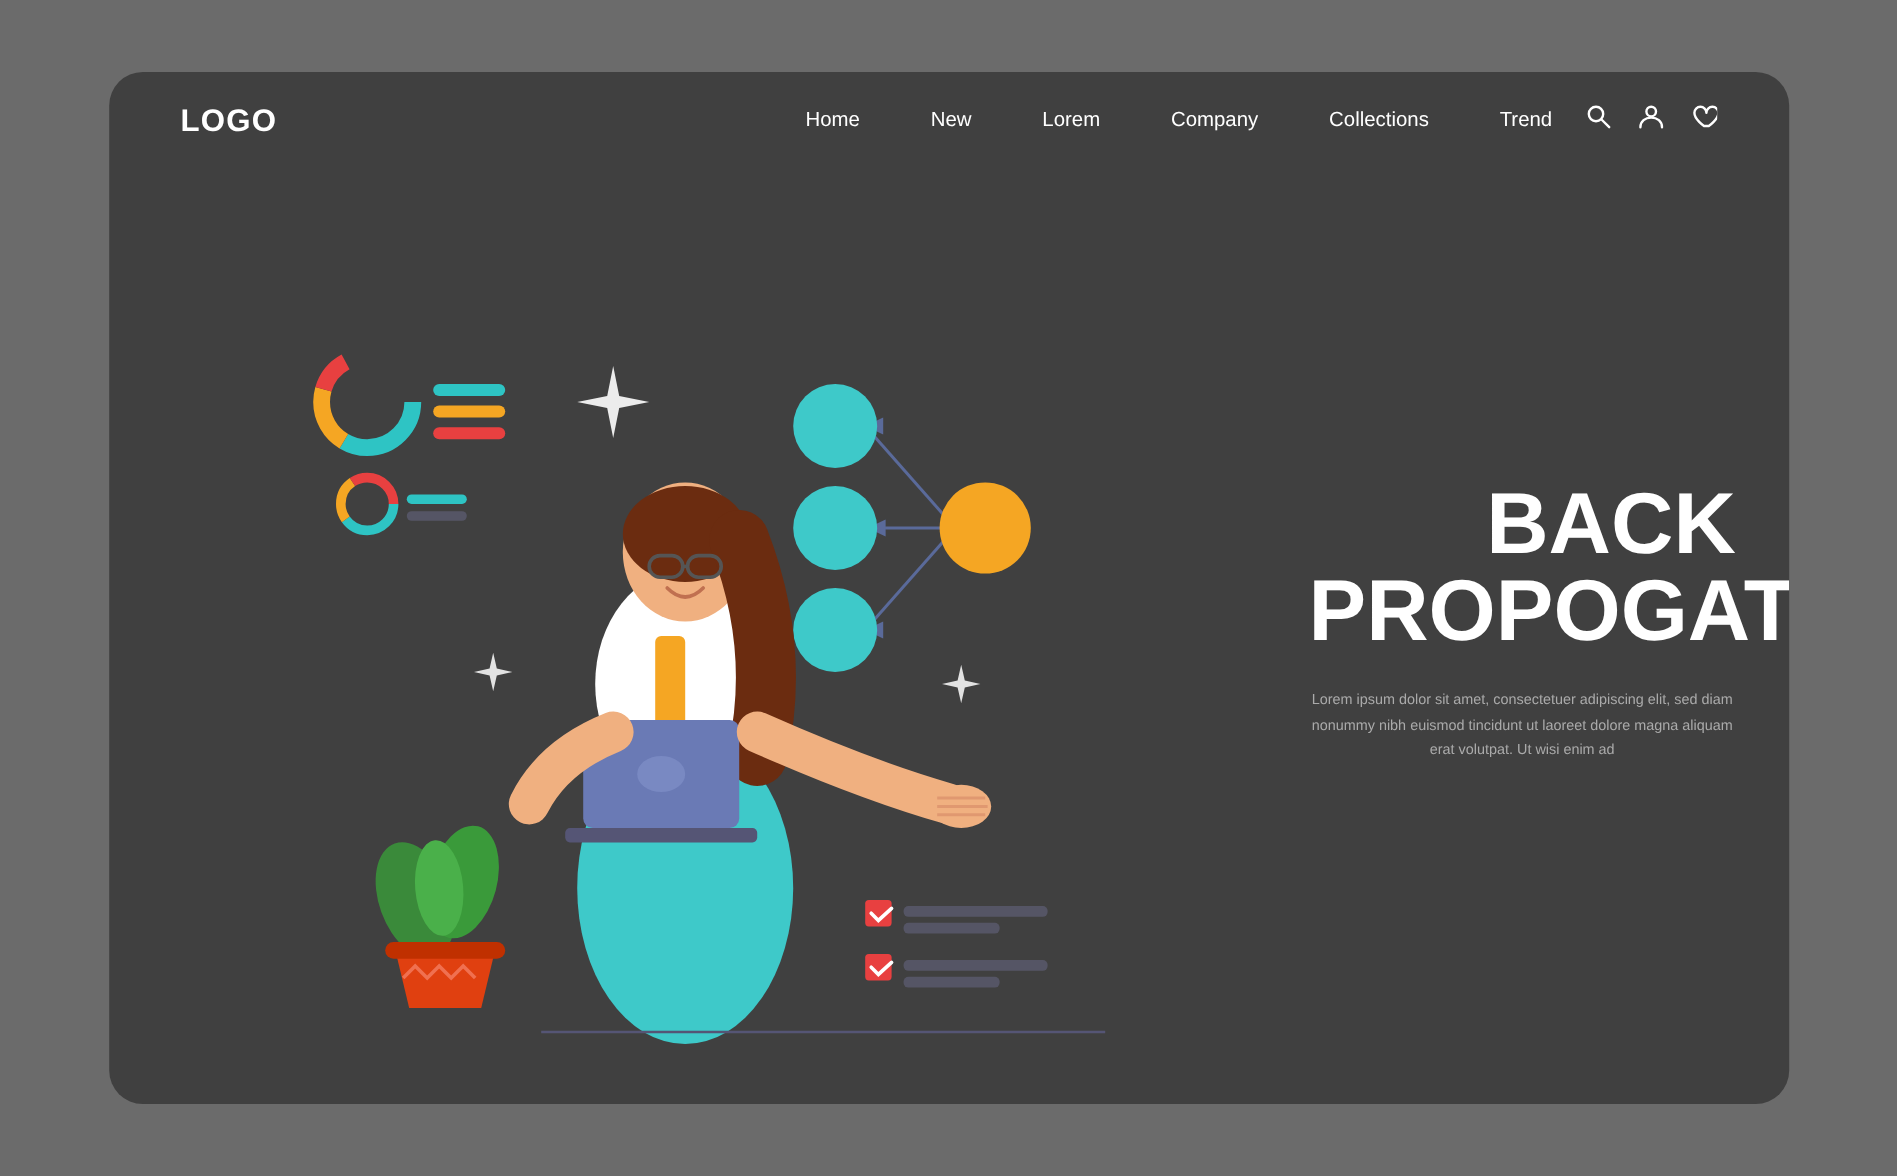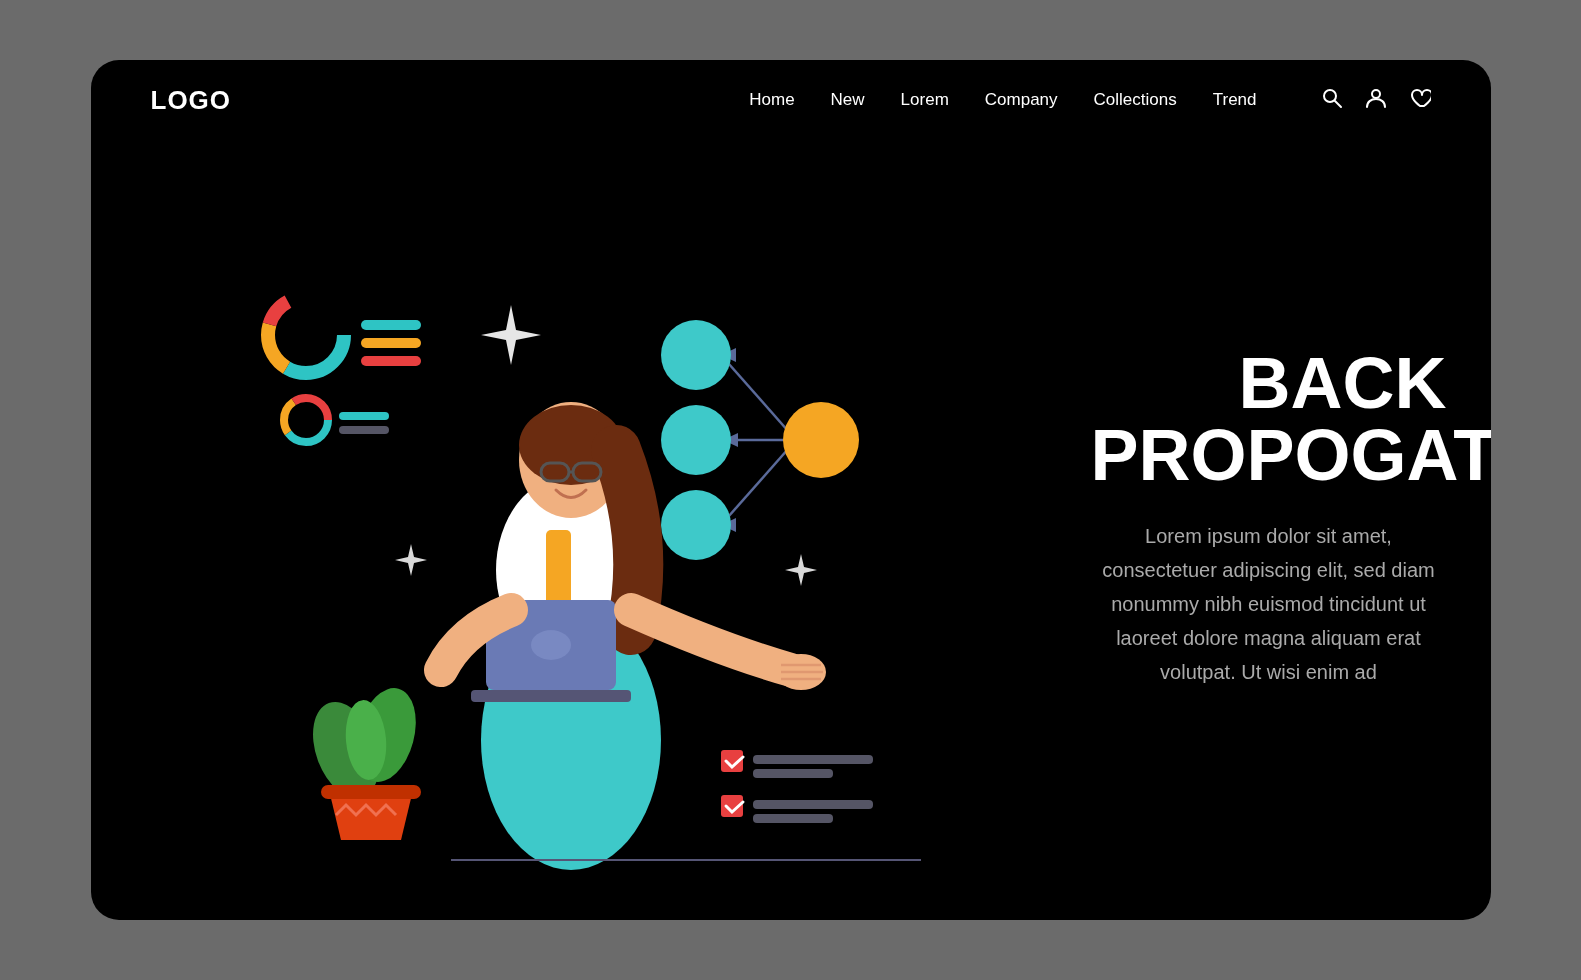--- a/index.html
+++ b/index.html
@@ -9,21 +9,21 @@
       display: flex;
       align-items: center;
       justify-content: center;
       min-height: 100vh;
       font-family: 'Arial', sans-serif;
     }
 
     .window {
       width: 1400px;
       height: 860px;
-      background-color: #000000;
+      background-color: #404040;
       border-radius: 28px;
       overflow: hidden;
       display: flex;
       flex-direction: column;
       position: relative;
     }
 
     
     .navbar {
       display: flex;
@@ -36,23 +36,23 @@
     .logo {
       font-size: 26px;
       font-weight: 900;
       color: #ffffff;
       letter-spacing: 1px;
       margin-right: auto;
     }
 
     .nav-links {
       display: flex;
-      gap: 36px;
+      gap: 59px;
       list-style: none;
-      margin-right: 64px;
+      margin-right: 27px;
     }
 
     .nav-links li a {
       color: #ffffff;
       text-decoration: none;
       font-size: 17px;
       font-weight: 400;
     }
 
     .nav-icons {
@@ -98,21 +98,21 @@
       font-size: 72px;
       font-weight: 900;
       color: #ffffff;
       line-height: 1.0;
       text-transform: uppercase;
       margin-bottom: 28px;
       text-align: right;
     }
 
     .hero-description {
-      font-size: 20px;
+      font-size: 12px;
       color: #aaaaaa;
       line-height: 1.7;
       text-align: center;
       margin-bottom: 24px;
     }
 
     .cta-button {
       background-color: #2ec4c4;
       color: #ffffff;
       border: none;

